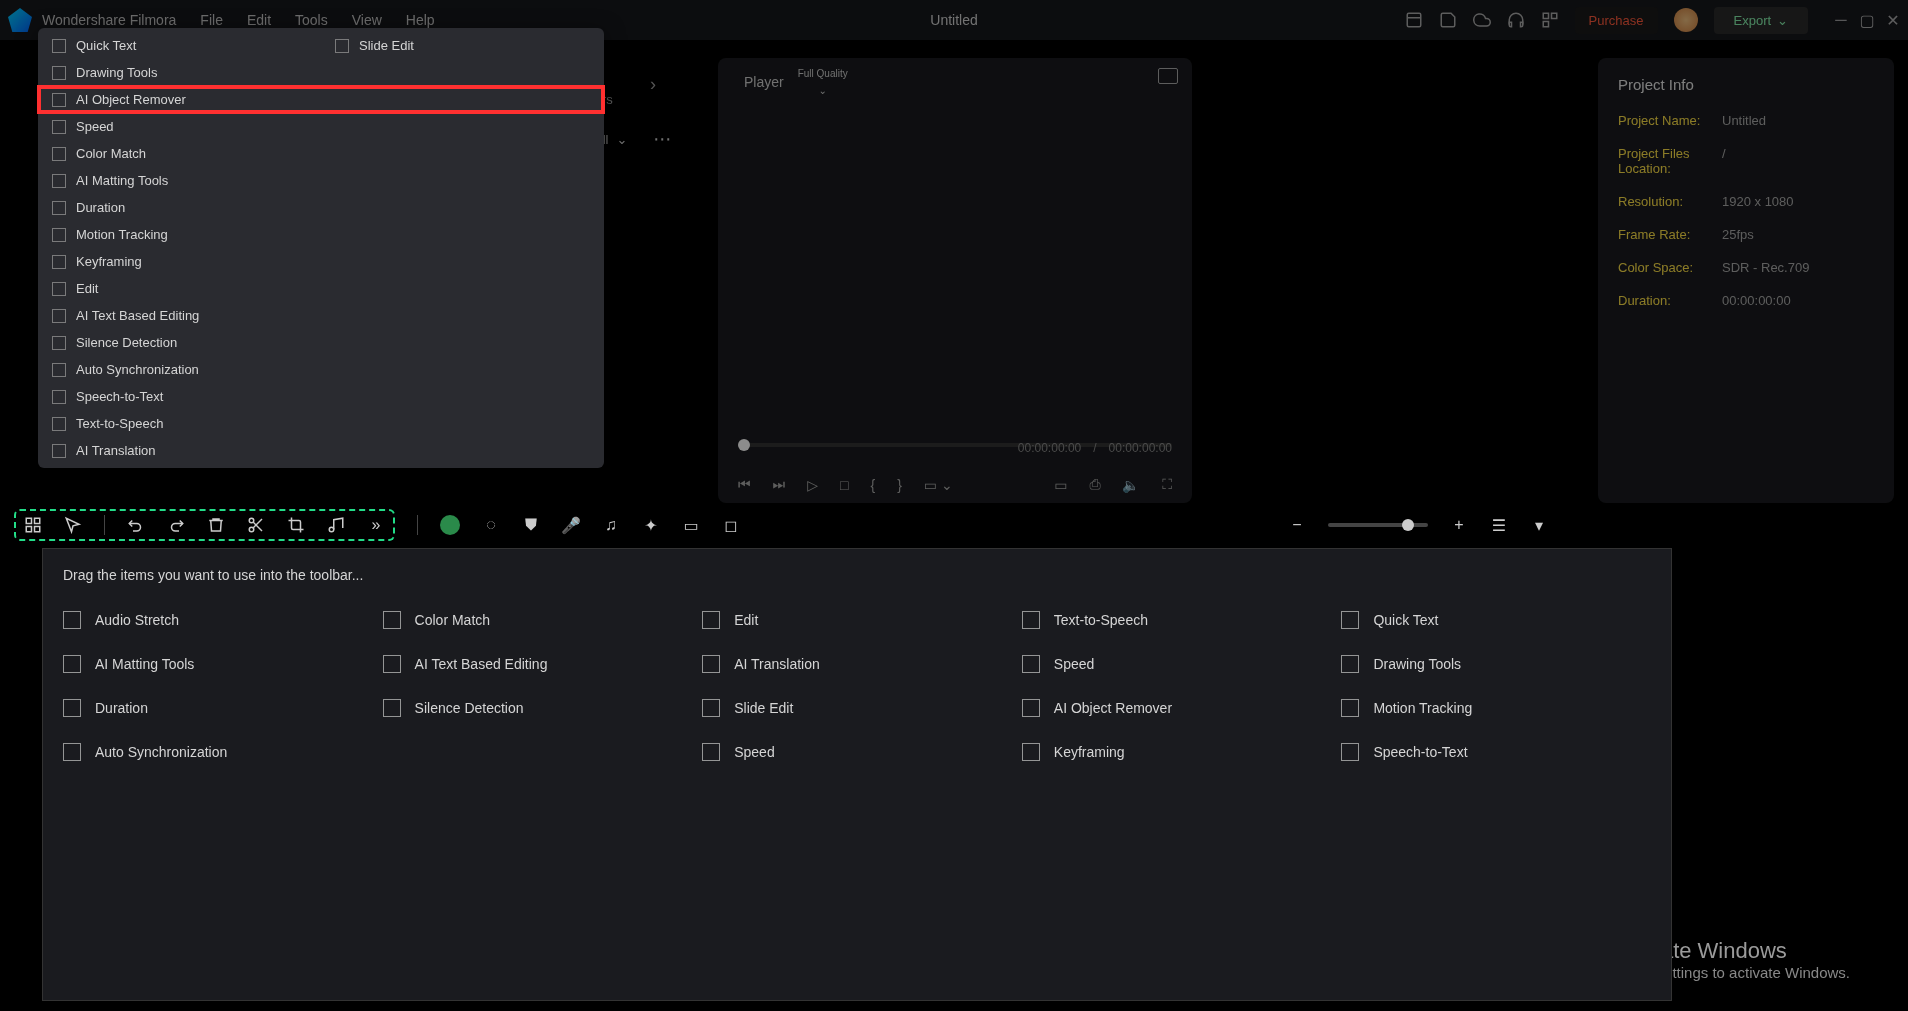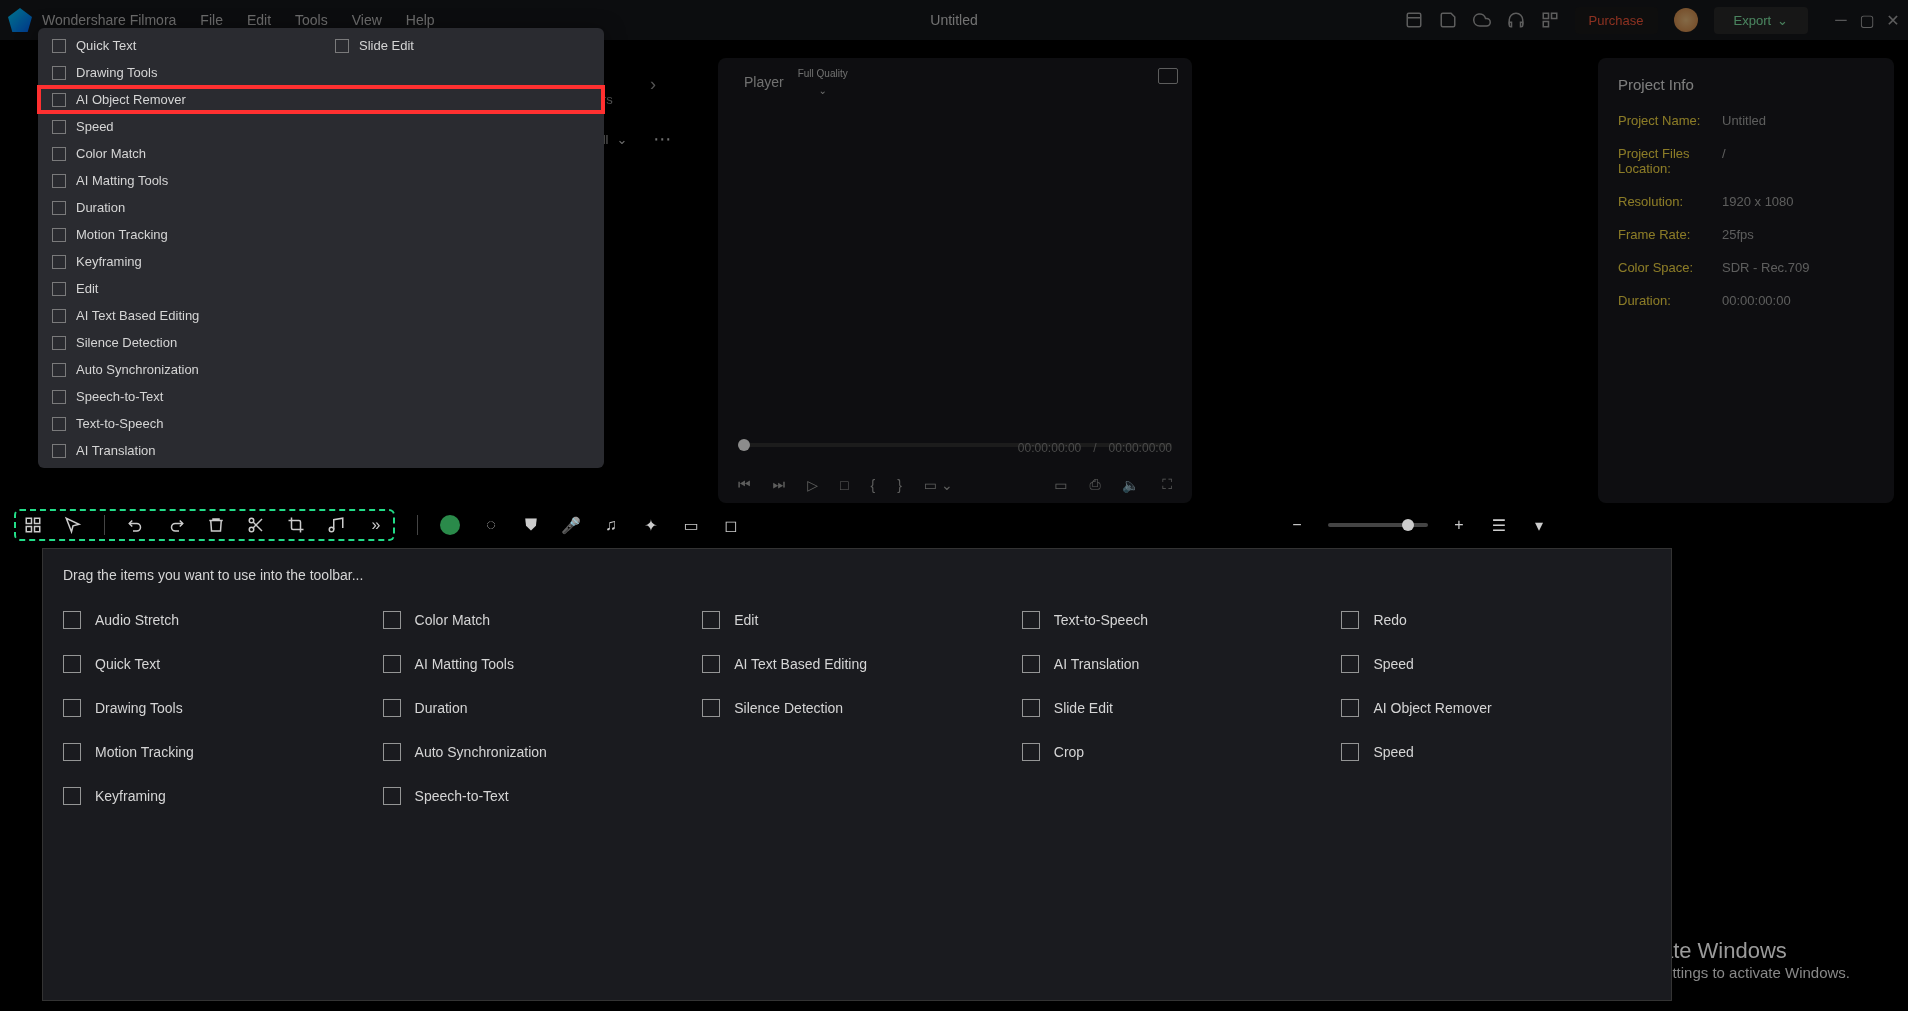--- a/index.html
+++ b/index.html
@@ -372,24 +372,20 @@
     <div class="drag-item">
         <span class="di"></span>
         <span>Edit</span>
       </div>
     <div class="drag-item">
         <span class="di"></span>
         <span>Text-to-Speech</span>
       </div>
     <div class="drag-item">
         <span class="di"></span>
-        <span>Redo</span>
-      </div>
-    <div class="drag-item">
-        <span class="di"></span>
         <span>Quick Text</span>
       </div>
     <div class="drag-item">
         <span class="di"></span>
         <span>AI Matting Tools</span>
       </div>
     <div class="drag-item">
         <span class="di"></span>
         <span>AI Text Based Editing</span>
       </div>
@@ -423,24 +419,20 @@
       </div>
     <div class="drag-item">
         <span class="di"></span>
         <span>Motion Tracking</span>
       </div>
     <div class="drag-item">
         <span class="di"></span>
         <span>Auto Synchronization</span>
       </div>
     <div class="drag-item"></div>
-    <div class="drag-item">
-        <span class="di"></span>
-        <span>Crop</span>
-      </div>
     <div class="drag-item">
         <span class="di"></span>
         <span>Speed</span>
       </div>
     <div class="drag-item">
         <span class="di"></span>
         <span>Keyframing</span>
       </div>
     <div class="drag-item">
         <span class="di"></span>

